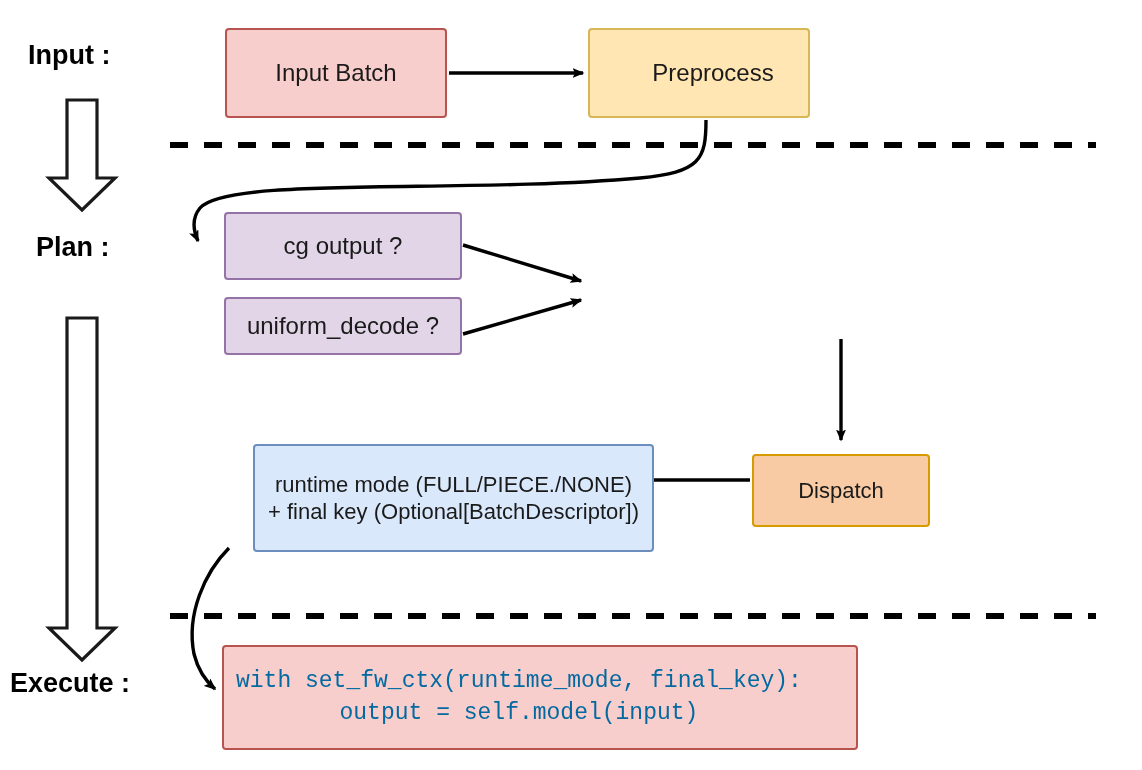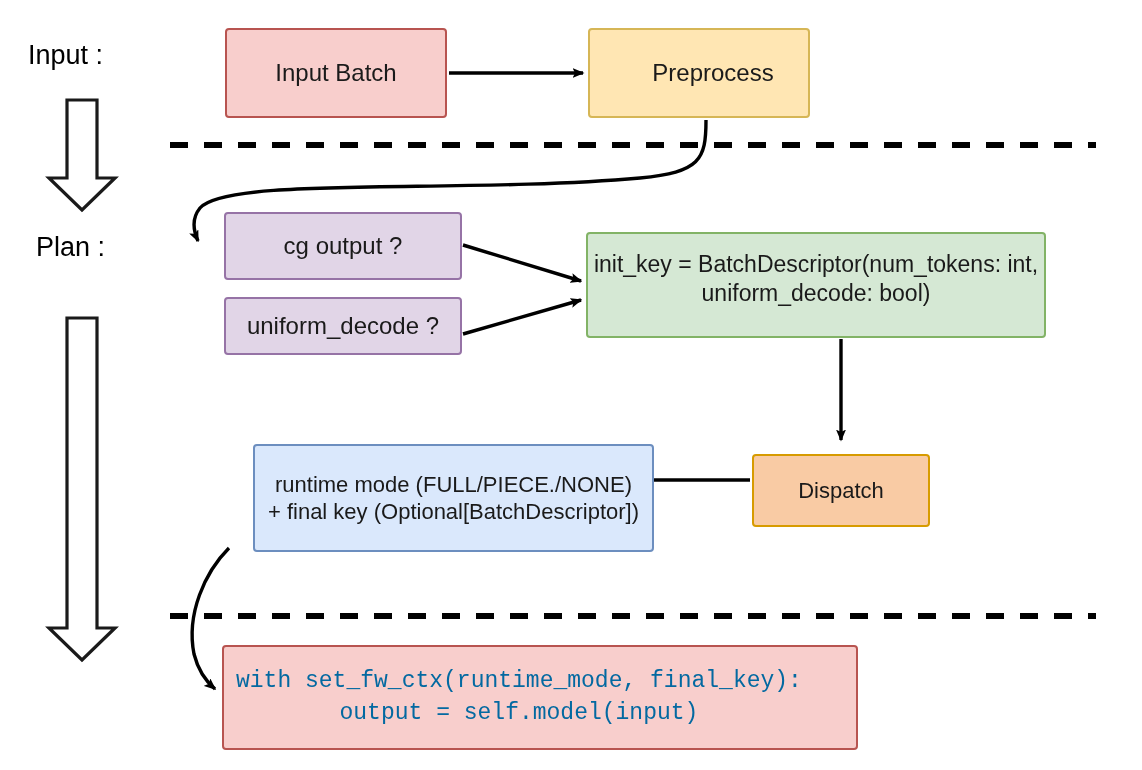--- a/index.html
+++ b/index.html
@@ -33,21 +33,21 @@
     justify-content: center;
     text-align: center;
     border-radius: 4px;
     border-width: 2px;
     border-style: solid;
     line-height: 1.25;
     white-space: pre-line;
   }
   .stage-label {
     position: absolute;
-    font-weight: normal;
+    font-weight: bold;
     color: #000000;
     white-space: nowrap;
   }
   .code-node {
     font-family: "Liberation Mono", monospace;
     justify-content: flex-start;
     text-align: center;
     padding-left: 12px;
     color: #0369a1;
     font-size: 23px;
@@ -82,37 +82,34 @@
 
     <line x1="841" y1="339" x2="841" y2="440" stroke="#000000" stroke-width="3.4" marker-end="url(#arrowhead)"></line>
 
     <line x1="750" y1="480" x2="632" y2="480" stroke="#000000" stroke-width="3.4" marker-end="url(#arrowhead)"></line>
 
     <path d="M229,548 C205,572 186,614 194,654 C199,674 208,683 215,689" fill="none" stroke="#000000" stroke-width="3.4" marker-end="url(#arrowhead)"></path>
   </svg>
 
   <div class="stage-label" style="left:28px; top:40px; font-size:27px;">Input :</div>
   <div class="stage-label" style="left:36px; top:232px; font-size:27px;">Plan :</div>
+  <div class="stage-label" style="left:10px; top:668px; font-size:27px;">Execute :</div>
 
   <div class="node" style="left:225px; top:28px; width:222px; height:90px;
               background:#f8cecc; border-color:#b85450; color:#1a1a1a; font-size:24px;">Input Batch</div>
 
   <div class="node" style="left:588px; top:28px; width:222px; height:90px;
               background:#ffe6b3; border-color:#d6b656; color:#1a1a1a; font-size:24px;padding-left:28px;">Preprocess</div>
 
   <div class="node" style="left:224px; top:212px; width:238px; height:68px;
               background:#e1d5e7; border-color:#9673a6; color:#1a1a1a; font-size:24px;">cg output ?</div>
 
   <div class="node" style="left:224px; top:297px; width:238px; height:58px;
               background:#e1d5e7; border-color:#9673a6; color:#1a1a1a; font-size:24px;">uniform_decode ?</div>
 
-  <div class="node" style="left:586px; top:232px; width:460px; height:106px;
-              background:#d5e8d4; border-color:#82b366; color:#1a1a1a; font-size:23px;
-              align-items:flex-start; padding-top:16px;">init_key = BatchDescriptor(num_tokens: int,
-uniform_decode: bool)</div>
 
 
   <div class="node" style="left:752px; top:443px; width:178px; height:73px;
               background:#f9cba4; border-color:#d79b00; color:#1a1a1a; font-size:22px;margin-top:11px;">Dispatch</div>
 
   <div class="node" style="left:227px; top:444px; width:401px; height:108px;
               background:#dae8fc; border-color:#6c8ebf; color:#1a1a1a; font-size:22px;margin-left:26px;">runtime mode (FULL/PIECE./NONE)
 + final key (Optional[BatchDescriptor])</div>
 
   <div class="node code-node" style="left:222px; top:645px; width:636px; height:105px;

